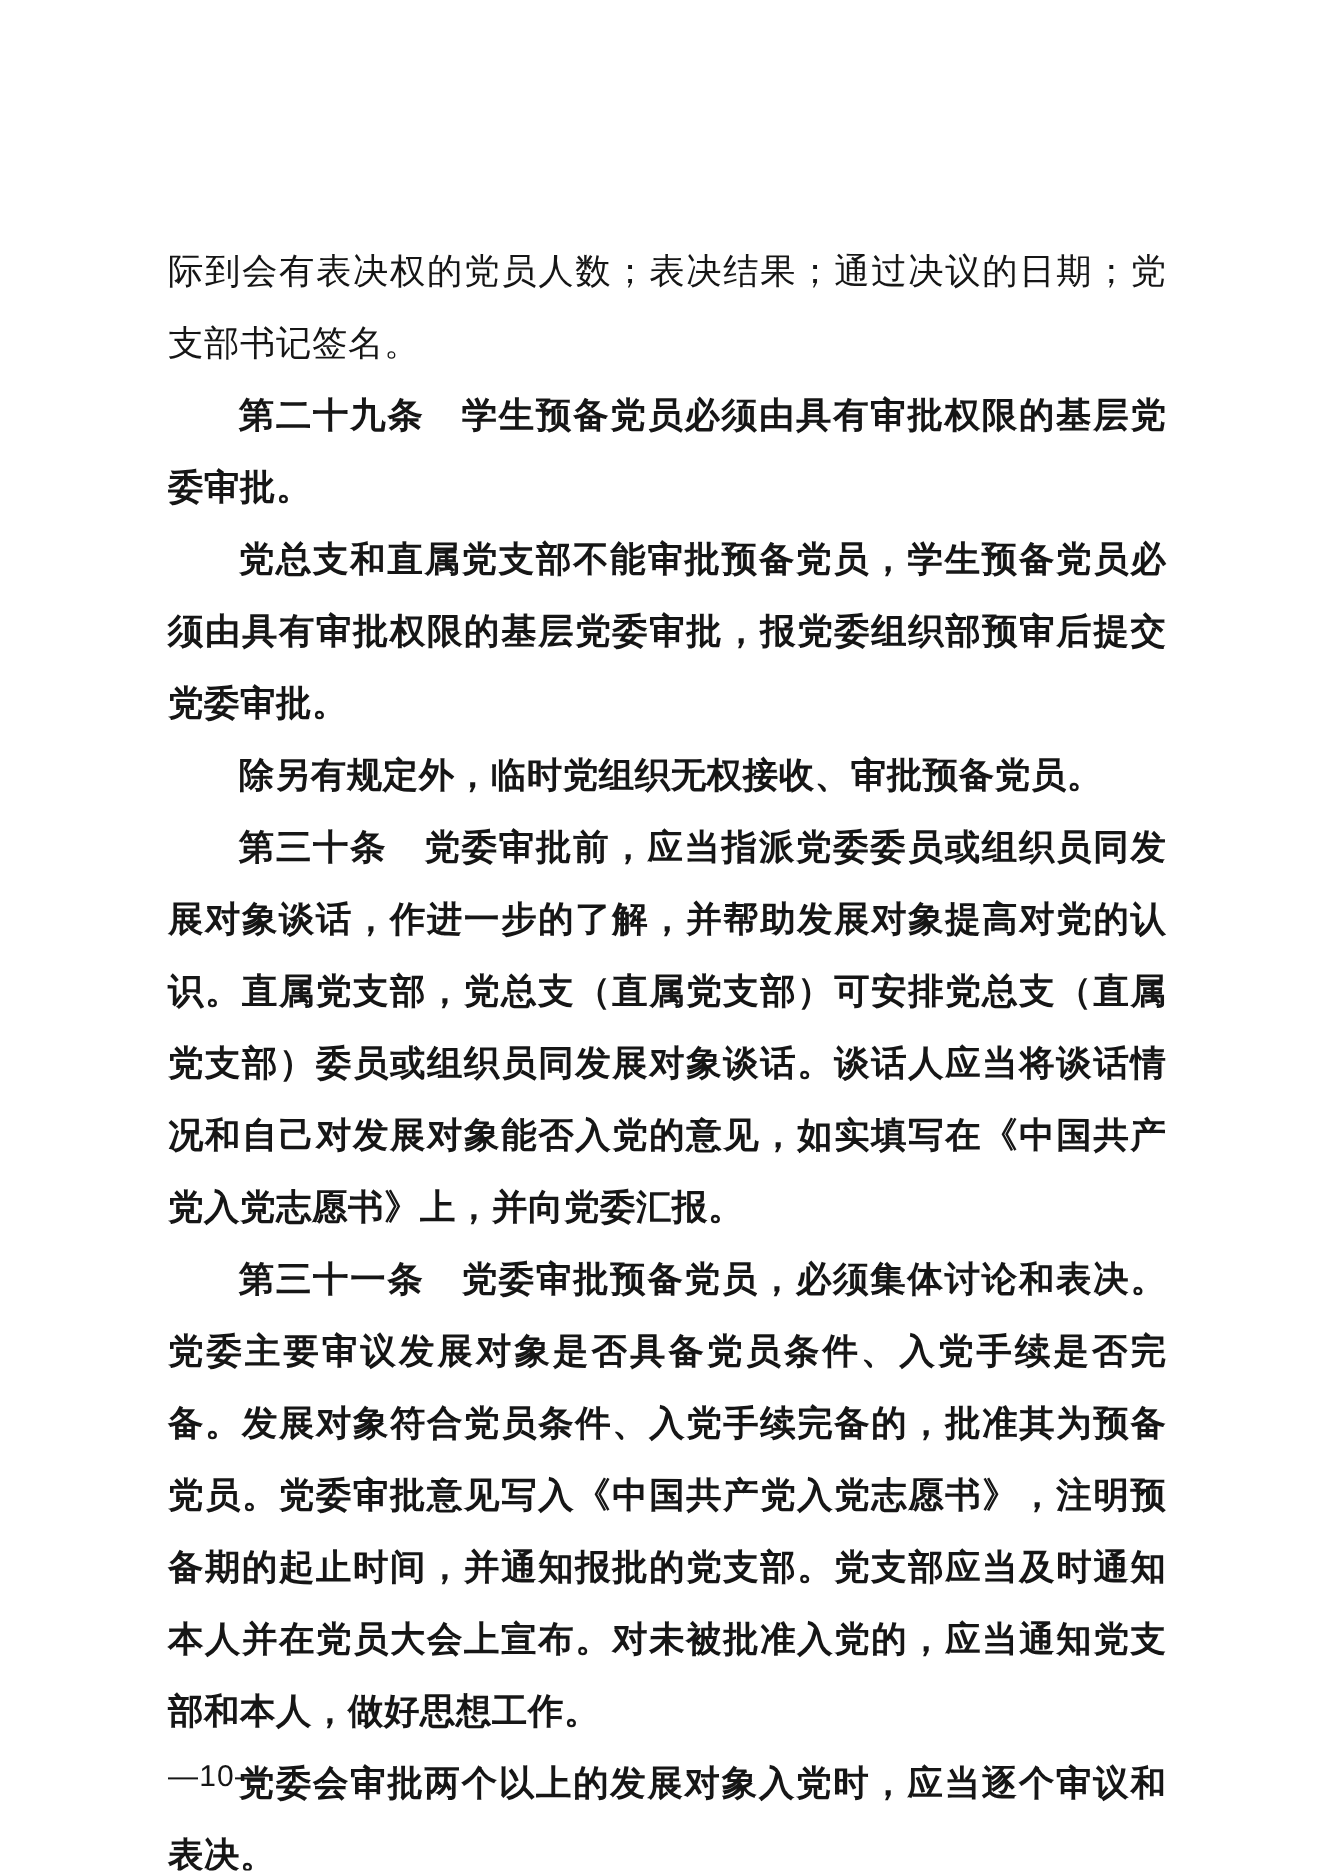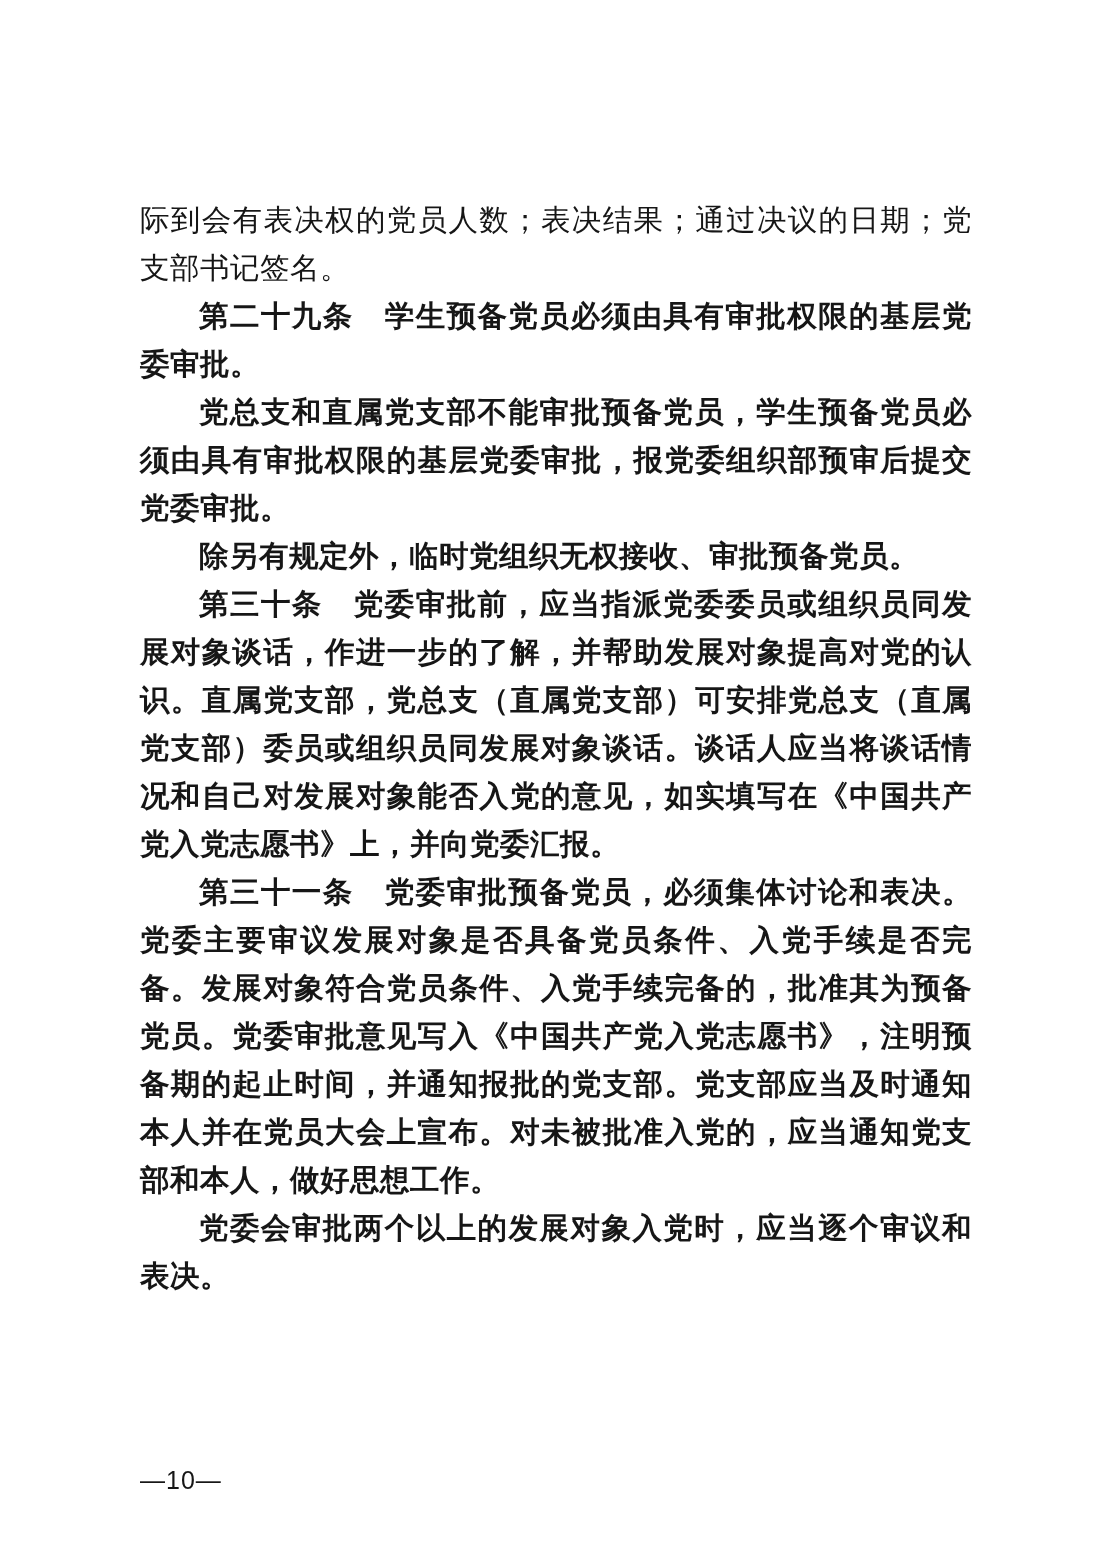--- a/index.html
+++ b/index.html
@@ -18,21 +18,21 @@
     overflow: hidden;
   }
   .content {
     position: absolute;
     left: 140px;
     top: 196px;
     width: 832px;
   }
   .para {
     font-size: 29.5px;
-    line-height: 48px;
+    line-height: 60px;
     text-align: justify;
     text-justify: inter-ideograph;
     letter-spacing: 0.5px;
     margin: 0;
     color: #161616;
   }
   .indent {
     text-indent: 2em;
     font-weight: bold;
   }

